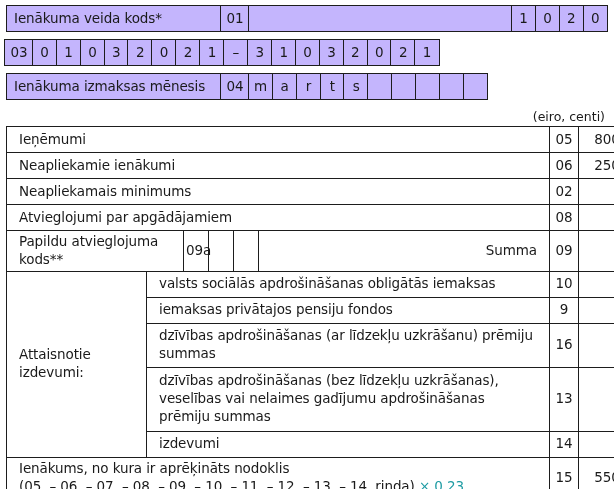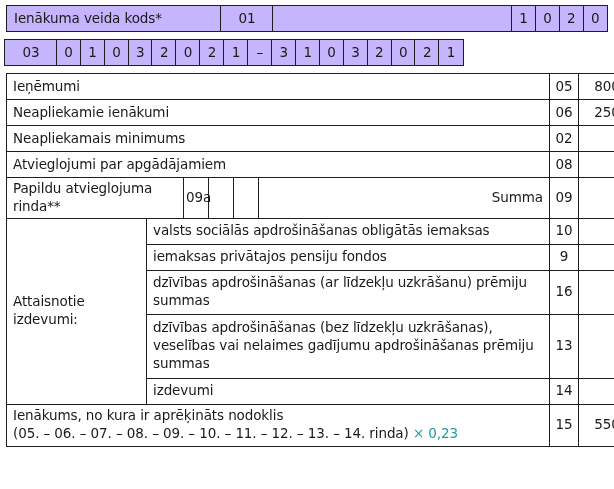--- a/index.html
+++ b/index.html
@@ -39,21 +39,21 @@
     display: flex;
     align-items: stretch;
     height: 27px;
     margin-bottom: 7px;
   }
   .strip-label {
     width: 216px;
     padding-left: 7px;
   }
   .strip-code {
-    width: 53px;
+    width: 29px;
     justify-content: center;
     margin-left: -1.6px;
   }
   .strip-wide {
     flex: 1 1 auto;
     margin-left: -1.6px;
   }
   .cellbox {
     width: 25.5px;
     justify-content: center;
@@ -75,21 +75,21 @@
   
   .tbl {
     width: 602px;
     border-collapse: collapse;
     table-layout: fixed;
   }
   .tbl td {
     border: 1.6px solid #1d1d1d;
     font-size: 13.5px;
     line-height: 1.32;
-    padding: 2px 6px;
+    padding: 2px 12px;
     vertical-align: middle;
     background: #fff;
     letter-spacing: -0.1px;
   }
   td.num {
     text-align: center;
     padding: 2px 2px;
   }
   td.val {
     text-align: right;
@@ -132,21 +132,37 @@
     <div class="bx cellbox">3</div>
     <div class="bx cellbox">1</div>
     <div class="bx cellbox">0</div>
     <div class="bx cellbox">3</div>
     <div class="bx cellbox">2</div>
     <div class="bx cellbox">0</div>
     <div class="bx cellbox">2</div>
     <div class="bx cellbox">1</div>
   </div>
 
-
+  <div class="striprow">
+    <div class="bx strip-label">Ienākuma izmaksas mēnesis</div>
+    <div class="bx strip-code">04</div>
+    <div class="bx cellbox">m</div>
+    <div class="bx cellbox">a</div>
+    <div class="bx cellbox">r</div>
+    <div class="bx cellbox">t</div>
+    <div class="bx cellbox">s</div>
+    <div class="bx cellbox"></div>
+    <div class="bx cellbox"></div>
+    <div class="bx cellbox"></div>
+    <div class="bx cellbox"></div>
+    <div class="bx cellbox"></div>
+    <div class="strip-spacer"></div>
+  </div>
+
+  <div class="note">(eiro, centi)</div>
 
   <table class="tbl">
     <colgroup>
       <col style="width:140px">
       <col style="width:37px">
       <col style="width:25px">
       <col style="width:25px">
       <col style="width:25px">
       <col style="width:291px">
       <col style="width:29px">
@@ -172,21 +188,21 @@
       <td class="val"></td>
     </tr>
 
     <tr class="rowline">
       <td colspan="6">Atvieglojumi par apgādājamiem</td>
       <td class="num">08</td>
       <td class="val"></td>
     </tr>
 
     <tr class="rowline">
-      <td colspan="2">Papildu atvieglojuma rinda**</td>
+      <td colspan="2">Papildu atvieglojuma kods**</td>
       <td class="num">09a</td>
       <td class="num smallbox"></td>
       <td class="num smallbox"></td>
       <td class="sumlabel">Summa</td>
       <td class="num">09</td>
       <td class="val"></td>
     </tr>
 
     <tr class="rowline">
       <td rowspan="5" class="sidecap">Attaisnotie izdevumi:</td>

